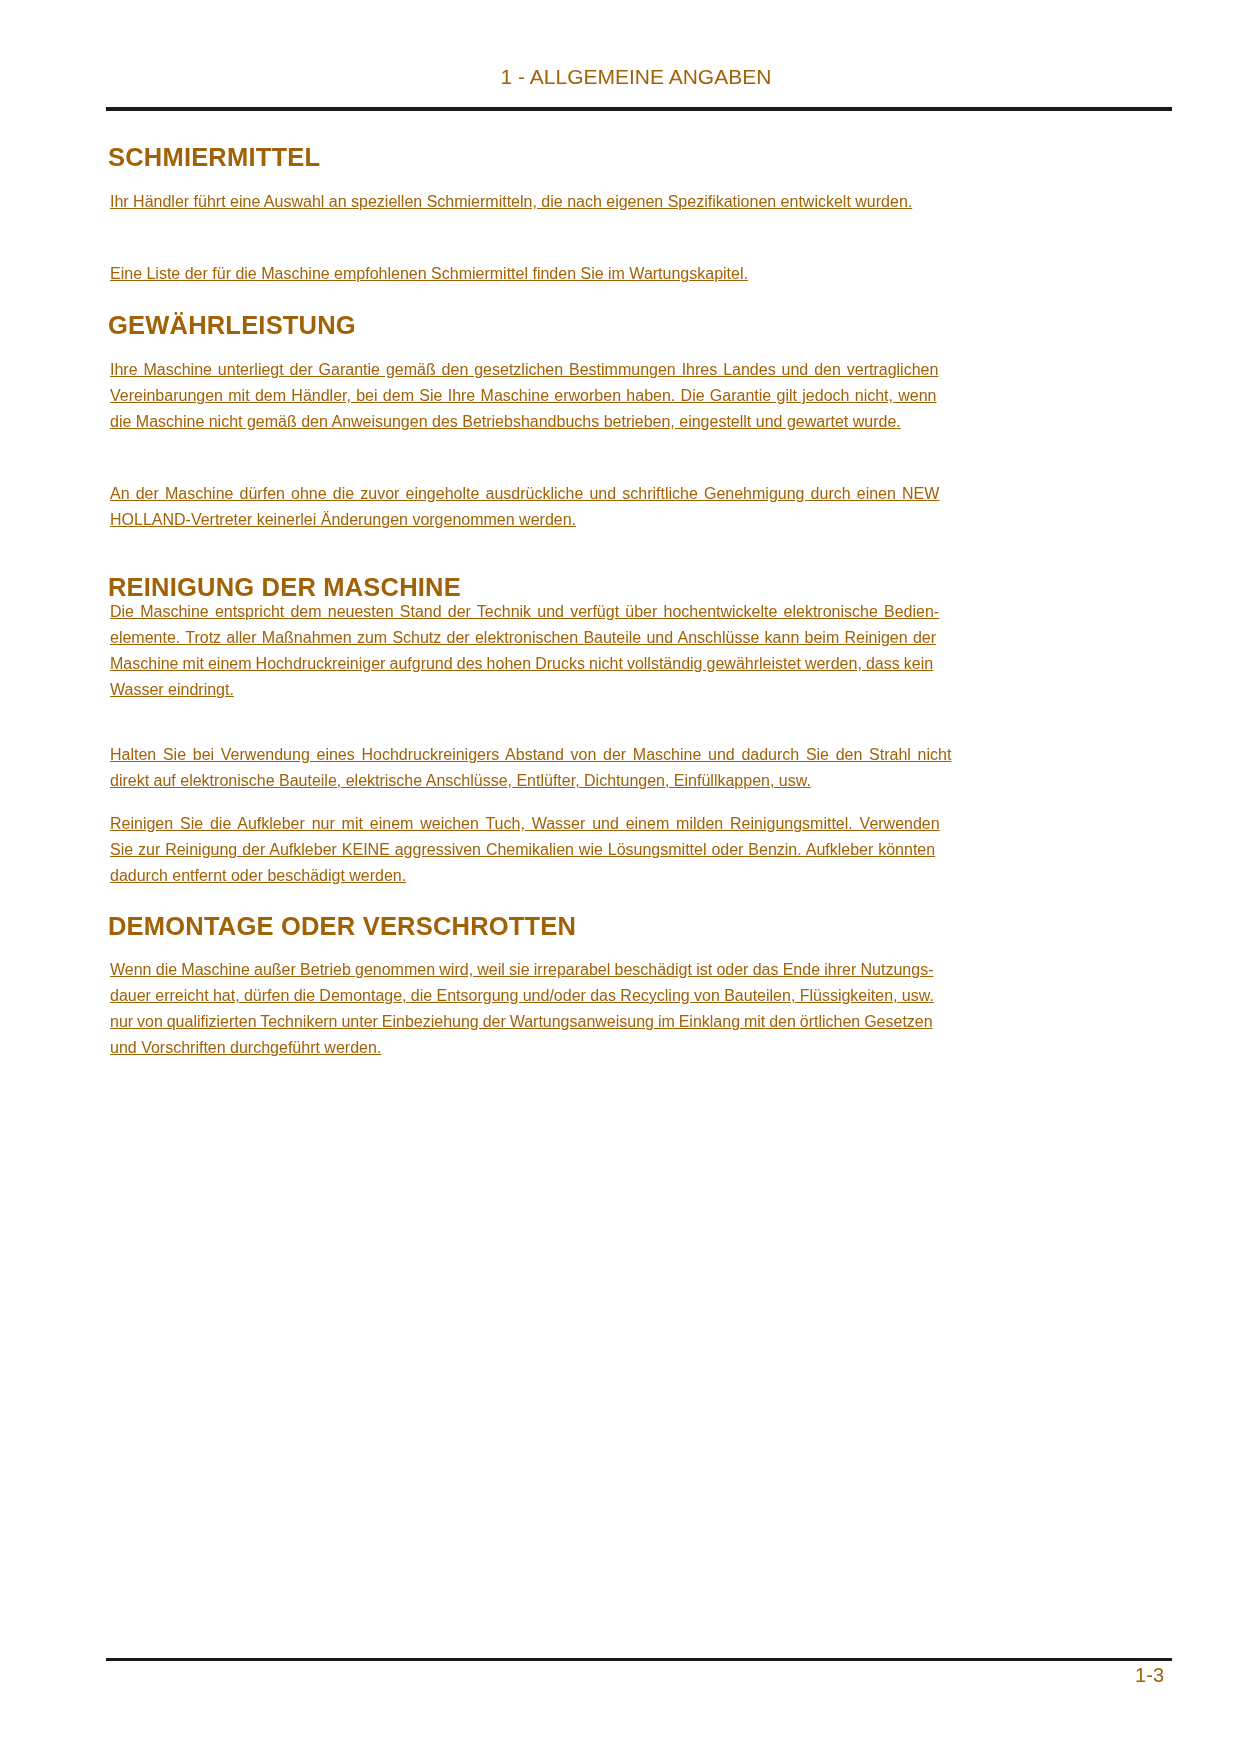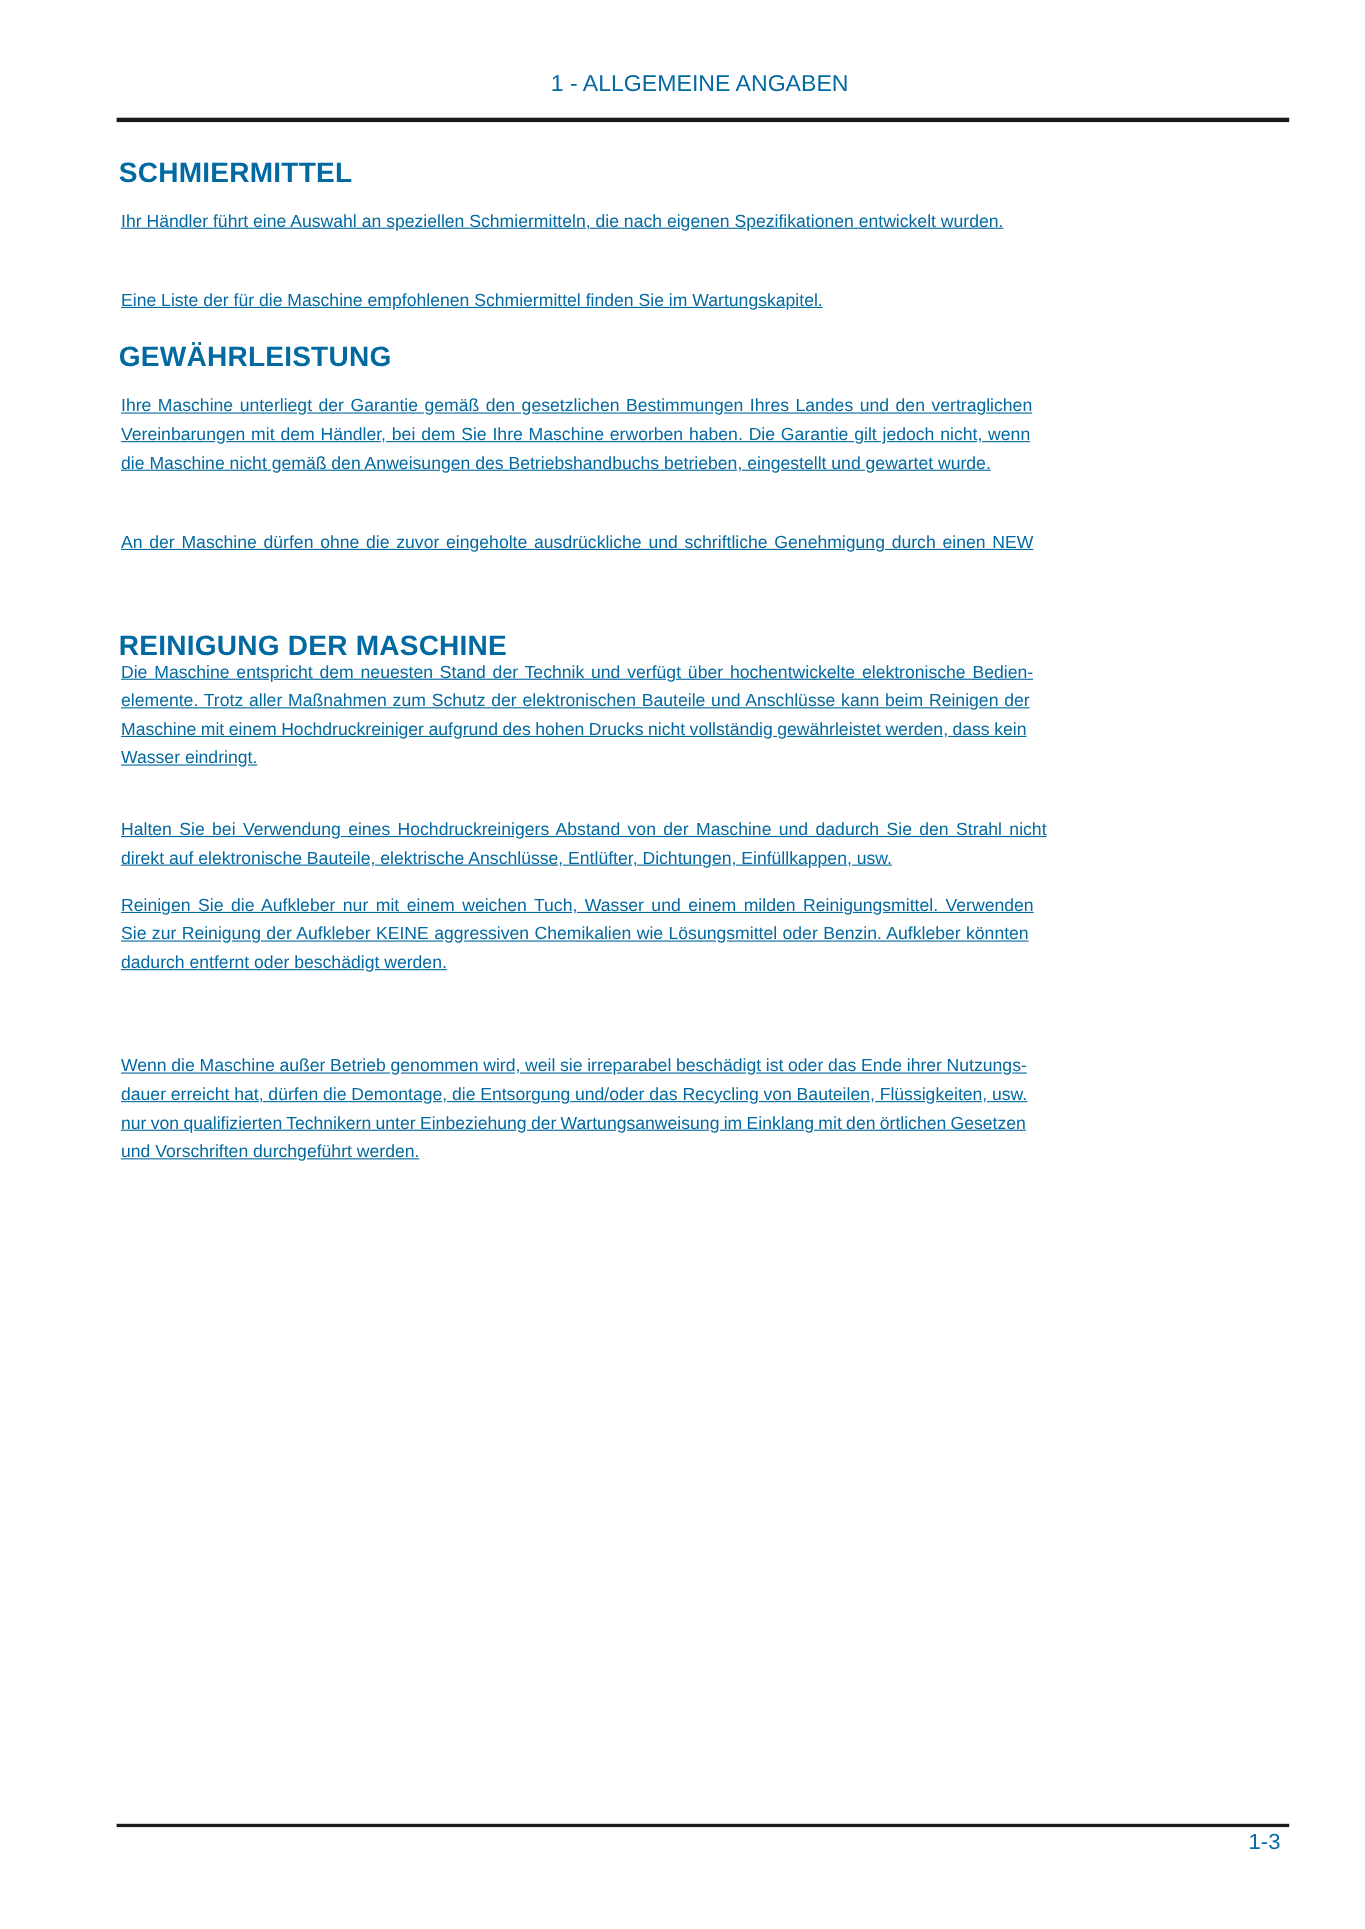--- a/index.html
+++ b/index.html
@@ -3,21 +3,21 @@
 <meta charset="utf-8">
 <style>
   html, body { margin: 0; padding: 0; background: #e8e8e8; }
   .page {
     position: relative;
     width: 1241px;
     height: 1754px;
     margin: 0 auto;
     background: #ffffff;
     font-family: "Liberation Sans", sans-serif;
-    color: #0369a1;
+    color: #a16207;
     overflow: hidden;
   }
   .header-title {
     position: absolute;
     top: 64px; left: 108px; width: 1056px;
     text-align: center;
     font-size: 21px;
     line-height: 26px;
   }
   .rule {
@@ -70,39 +70,41 @@
     </div>
 
   <h2 class="sec-h" style="top:310px">GEWÄHRLEISTUNG</h2>
   <div class="para" style="top:357px">
       <div class="pline" style="word-spacing: 1.46154px;"><span>Ihre Maschine unterliegt der Garantie gemäß den gesetzlichen Bestimmungen Ihres Landes und den vertraglichen</span></div>
       <div class="pline" style="word-spacing: 0.850184px;"><span>Vereinbarungen mit dem Händler, bei dem Sie Ihre Maschine erworben haben.  Die Garantie gilt jedoch nicht, wenn</span></div>
       <div class="pline last"><span>die Maschine nicht gemäß den Anweisungen des Betriebshandbuchs betrieben, eingestellt und gewartet wurde.</span></div>
     </div>
   <div class="para" style="top:481px">
       <div class="pline" style="word-spacing: 1.68304px;"><span>An der Maschine dürfen ohne die zuvor eingeholte ausdrückliche und schriftliche Genehmigung durch einen NEW</span></div>
+      <div class="pline last"><span>HOLLAND-Vertreter keinerlei Änderungen vorgenommen werden.</span></div>
     </div>
 
   <h2 class="sec-h" style="top:572px">REINIGUNG DER MASCHINE</h2>
   <div class="para" style="top:599px">
       <div class="pline" style="word-spacing: 1.75361px;"><span>Die Maschine entspricht dem neuesten Stand der Technik und verfügt über hochentwickelte elektronische Bedien-</span></div>
       <div class="pline" style="word-spacing: 0.813542px;"><span>elemente.  Trotz aller Maßnahmen zum Schutz der elektronischen Bauteile und Anschlüsse kann beim Reinigen der</span></div>
       <div class="pline" style="word-spacing: -0.373798px;"><span>Maschine mit einem Hochdruckreiniger aufgrund des hohen Drucks nicht vollständig gewährleistet werden, dass kein</span></div>
       <div class="pline last"><span>Wasser eindringt.</span></div>
     </div>
   <div class="para" style="top:742px">
       <div class="pline" style="word-spacing: 2.25312px;"><span>Halten Sie bei Verwendung eines Hochdruckreinigers Abstand von der Maschine und dadurch Sie den Strahl nicht</span></div>
       <div class="pline last"><span>direkt auf elektronische Bauteile, elektrische Anschlüsse, Entlüfter, Dichtungen, Einfüllkappen, usw.</span></div>
     </div>
   <div class="para" style="top:811px">
       <div class="pline" style="word-spacing: 2.38437px;"><span>Reinigen Sie die Aufkleber nur mit einem weichen Tuch, Wasser und einem milden Reinigungsmittel.  Verwenden</span></div>
       <div class="pline" style="word-spacing: 0.46317px;"><span>Sie zur Reinigung der Aufkleber KEINE aggressiven Chemikalien wie Lösungsmittel oder Benzin.  Aufkleber könnten</span></div>
       <div class="pline last"><span>dadurch entfernt oder beschädigt werden.</span></div>
     </div>
 
+  <h2 class="sec-h" style="top:911px">DEMONTAGE ODER VERSCHROTTEN</h2>
   <div class="para" style="top:957px">
       <div class="pline" style="word-spacing: -0.208008px;"><span>Wenn die Maschine außer Betrieb genommen wird, weil sie irreparabel beschädigt ist oder das Ende ihrer Nutzungs-</span></div>
       <div class="pline" style="word-spacing: -0.109375px;"><span>dauer erreicht hat, dürfen die Demontage, die Entsorgung und/oder das Recycling von Bauteilen, Flüssigkeiten, usw.</span></div>
       <div class="pline" style="word-spacing: -0.552885px;"><span>nur von qualifizierten Technikern unter Einbeziehung der Wartungsanweisung im Einklang mit den örtlichen Gesetzen</span></div>
       <div class="pline last"><span>und Vorschriften durchgeführt werden.</span></div>
     </div>
 
   <div class="rule rule-bottom"></div>
 
   <div class="footer-num">1-3</div>

